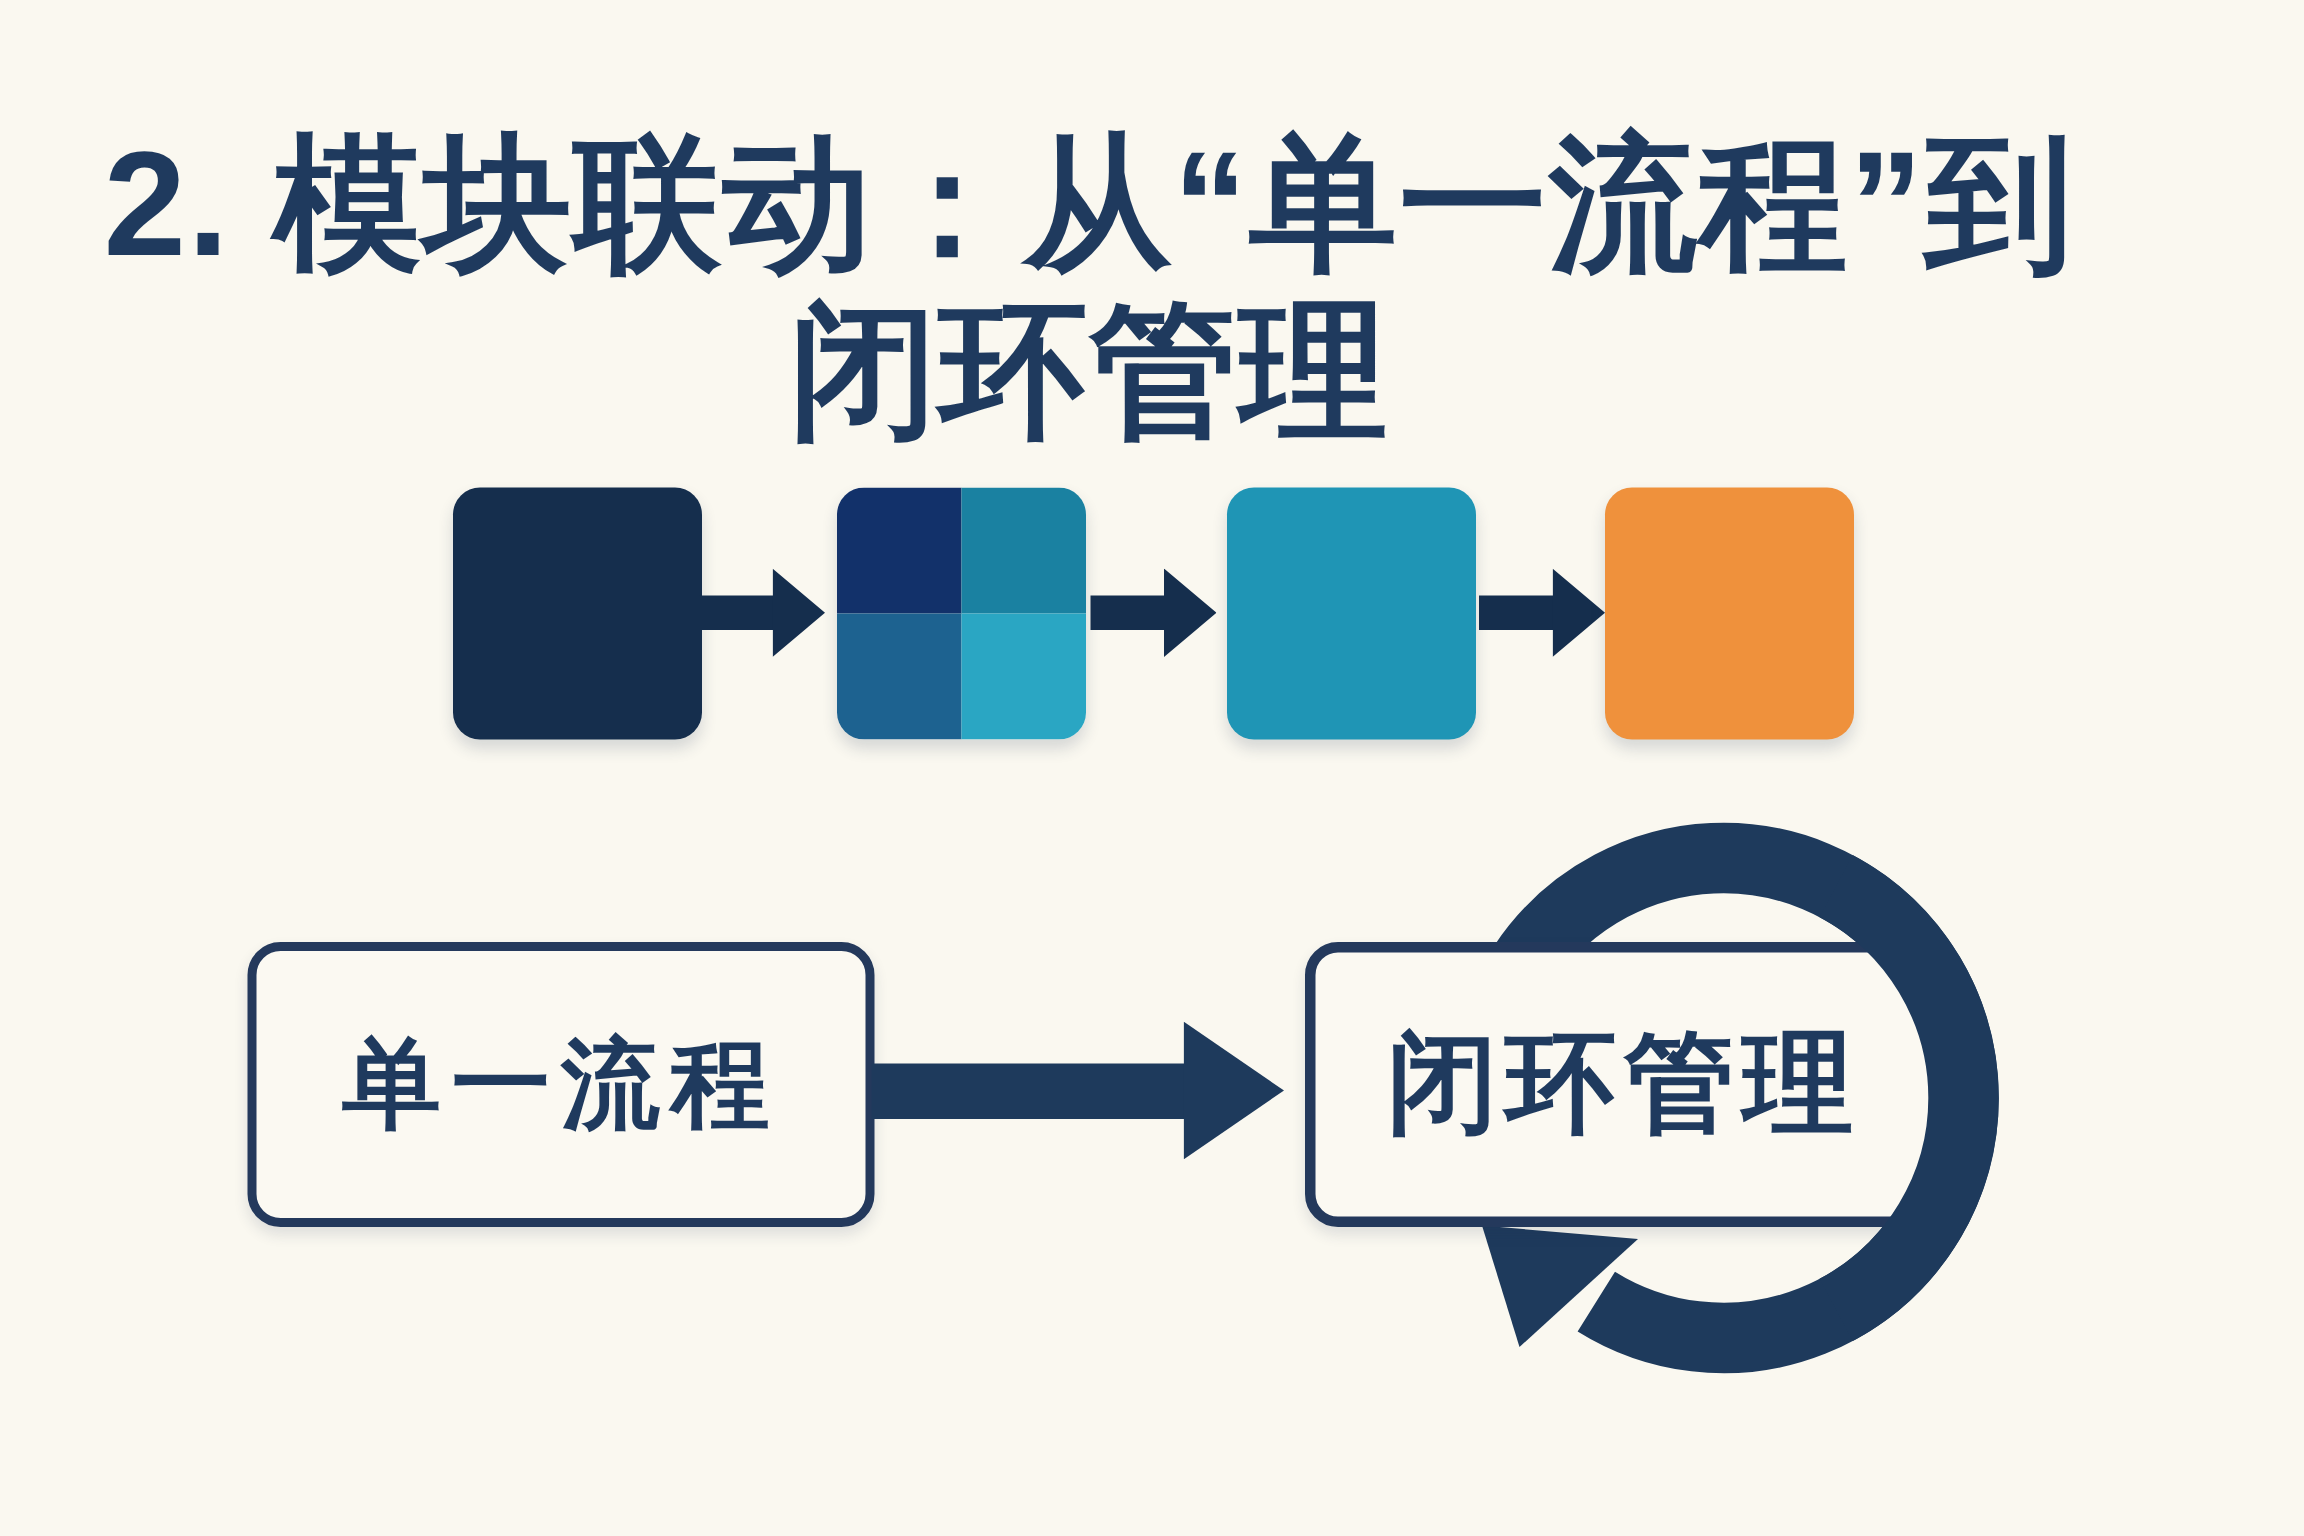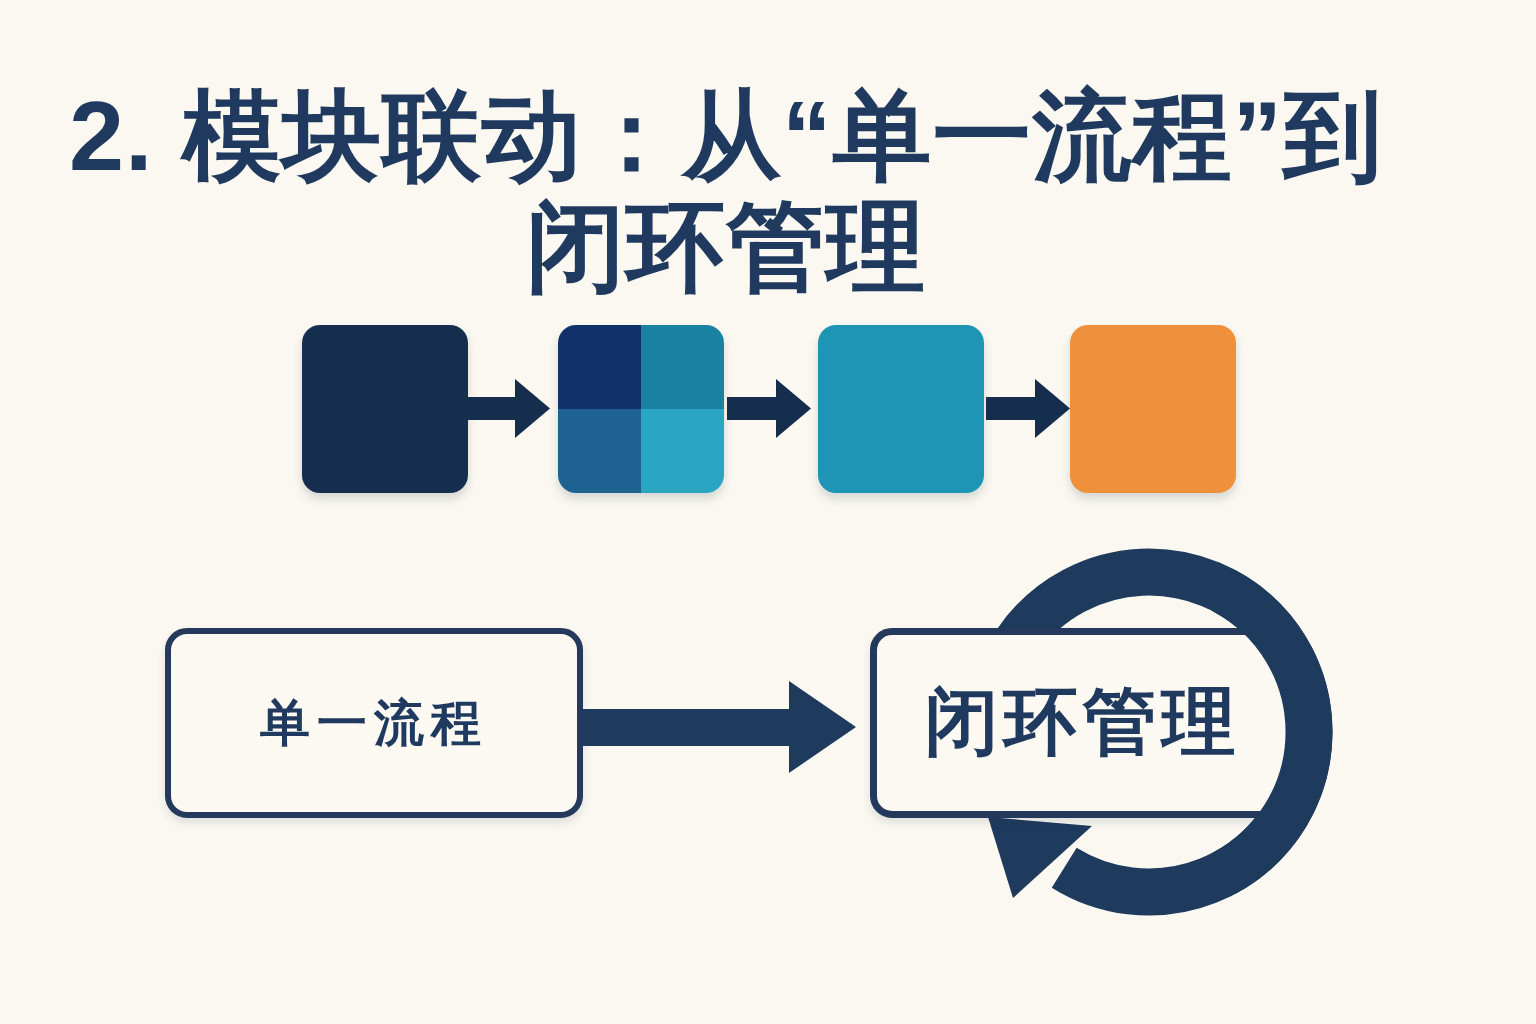--- a/index.html
+++ b/index.html
@@ -28,21 +28,21 @@
   .flow-arrow .head{position:absolute;left:49px;top:0;width:35px;height:59px;
     clip-path:polygon(0 0,100% 50%,0 100%);}
 
   
   .cmp-box{
     top:628px;height:190px;border-radius:22px;box-sizing:border-box;
     display:flex;align-items:center;justify-content:center;
     box-shadow:0 5px 9px rgba(30,50,80,0.12);
     font-weight:700;
   }
-  .box-left{left:165px;width:418px;border:6px solid;font-size:50px;letter-spacing:7px;}
+  .box-left{left:165px;width:418px;border:6px solid;font-size:66px;letter-spacing:7px;}
   .box-right{left:870px;width:425px;border:7px solid;font-size:74px;letter-spacing:5px;z-index:2;}
 
   .big-arrow{left:581px;top:681px;width:275px;height:92px;z-index:1;}
   .big-arrow .shaft{position:absolute;left:0;top:28px;width:212px;height:37px;}
   .big-arrow .head{position:absolute;left:208px;top:0;width:67px;height:92px;
     clip-path:polygon(0 0,100% 50%,0 100%);}
 
   .loop-svg{left:940px;top:520px;width:420px;height:420px;z-index:0;}
   .loop-svg-over{left:940px;top:520px;width:420px;height:420px;z-index:3;pointer-events:none;}
 </style>

